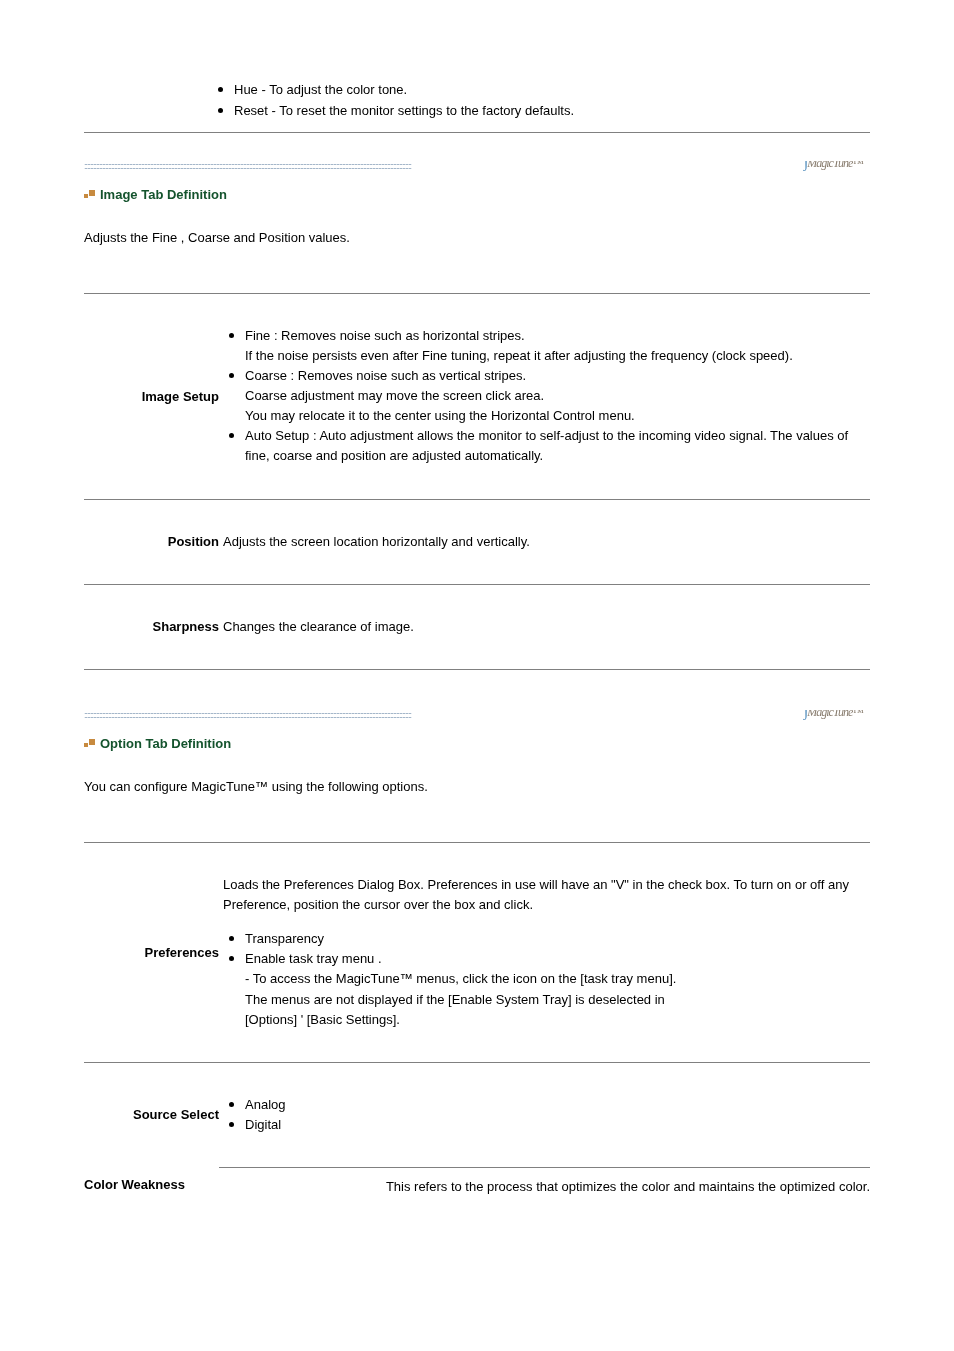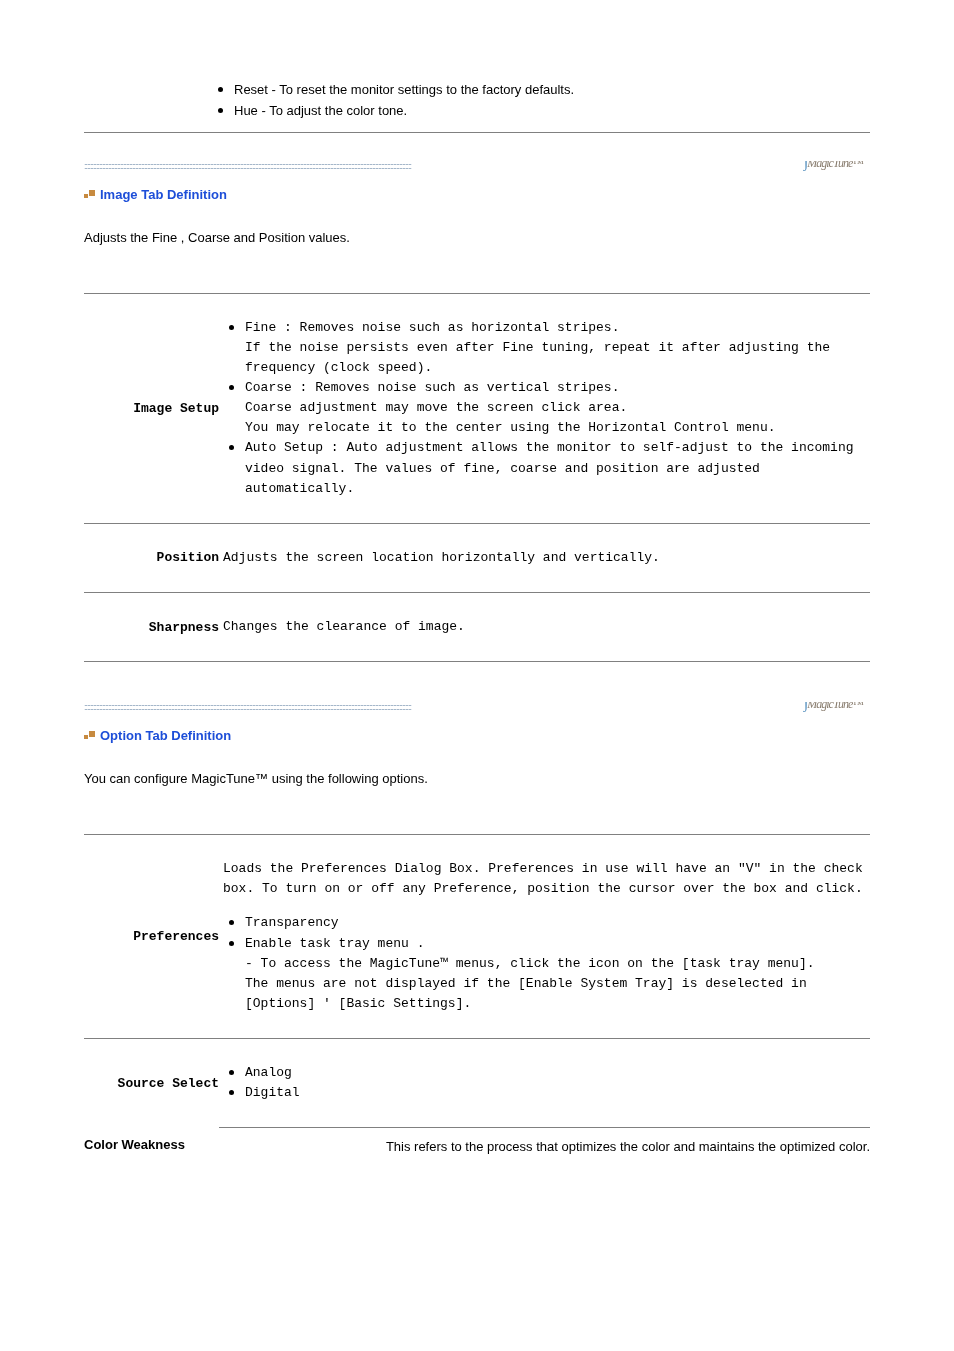--- a/index.html
+++ b/index.html
@@ -65,21 +65,21 @@
     font-size: 12px;
     font-style: italic;
     color: #8a7e70;
   }
   .logo .curl {
     color: #5a93c0;
     font-size: 16px;
     font-style: italic;
   }
   .section-title {
-    color: #1d4ed8;
+    color: #14532d;
     font-weight: bold;
     font-size: 13px;
     margin-top: 14px;
     margin-bottom: 28px;
   }
   .section-title .bullet-icon {
     display: inline-block;
     width: 10px;
     height: 10px;
     margin-right: 6px;
@@ -88,24 +88,23 @@
   }
   .bullet-icon svg { display: block; }
   .intro {
     margin-bottom: 48px;
   }
   table.def {
     width: 100%;
     border-collapse: collapse;
   }
   table.def td {
-    padding: 24px 0;
+    padding: 32px 0;
     vertical-align: middle;
     border-bottom: 1px solid #808080;
-    font-family: Liberation Mono, monospace;
   }
   table.def tr:first-child td {
     border-top: 1px solid #808080;
   }
   table.def td.label {
     font-weight: bold;
     width: 135px;
     vertical-align: middle;
     padding-right: 4px;
     text-align: right;
@@ -168,22 +167,22 @@
     width: 5px;
     height: 5px;
     background: #000;
     border-radius: 50%;
   }
 </style>
 </head>
 <body>
 
 <div class="top-list">
+  <div class="li">Hue - To adjust the color tone.</div>
   <div class="li">Reset - To reset the monitor settings to the factory defaults.</div>
-  <div class="li">Hue - To adjust the color tone.</div>
 </div>
 <hr class="hr hr-top">
 
 <div class="dots-row">
   <span class="d">::::::::::::::::::::::::::::::::::::::::::::::::::::::::::::::::::::::::::::::::::::::::::::::::::::::::::::::::::::::::::::::::::::::::::::::::::::::::::::::::::::::::::::::::::::::::::::::::::::::::::::::::::::::::::</span>
   <span class="logo"><span class="curl">∫</span><span>MagicTune™</span></span>
 </div>
 
 <div class="section-title">
   <span class="bullet-icon">

